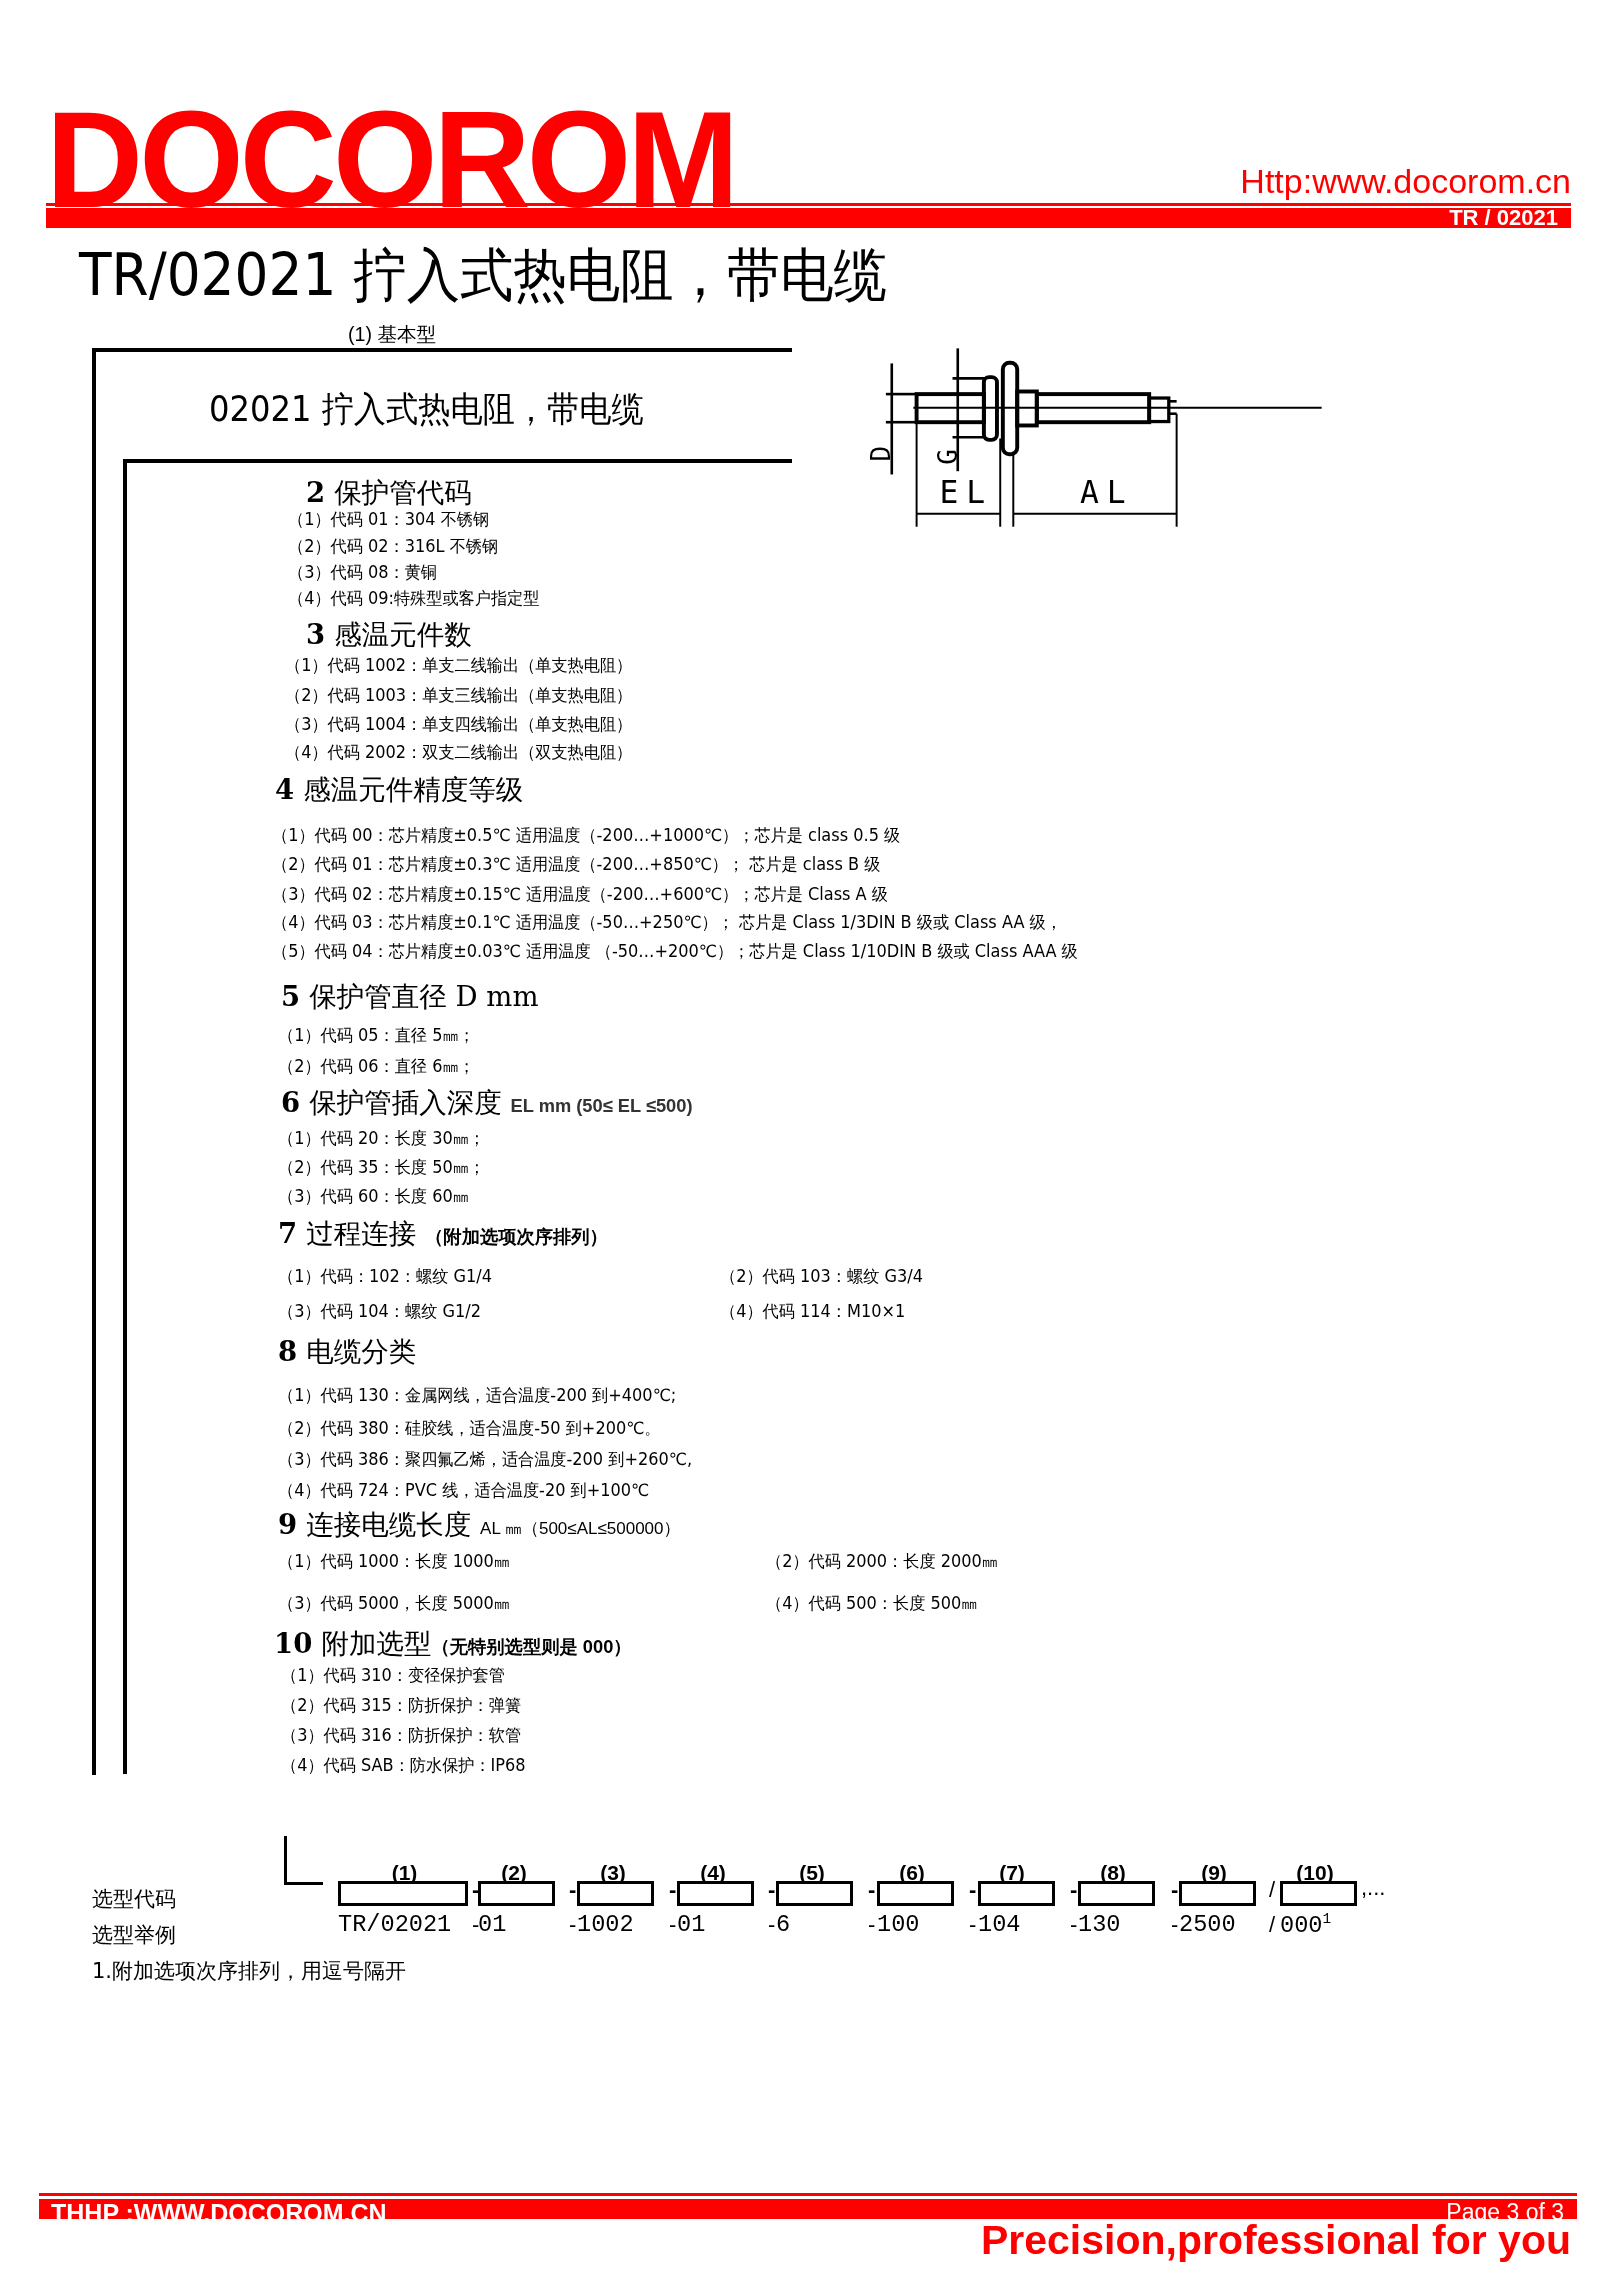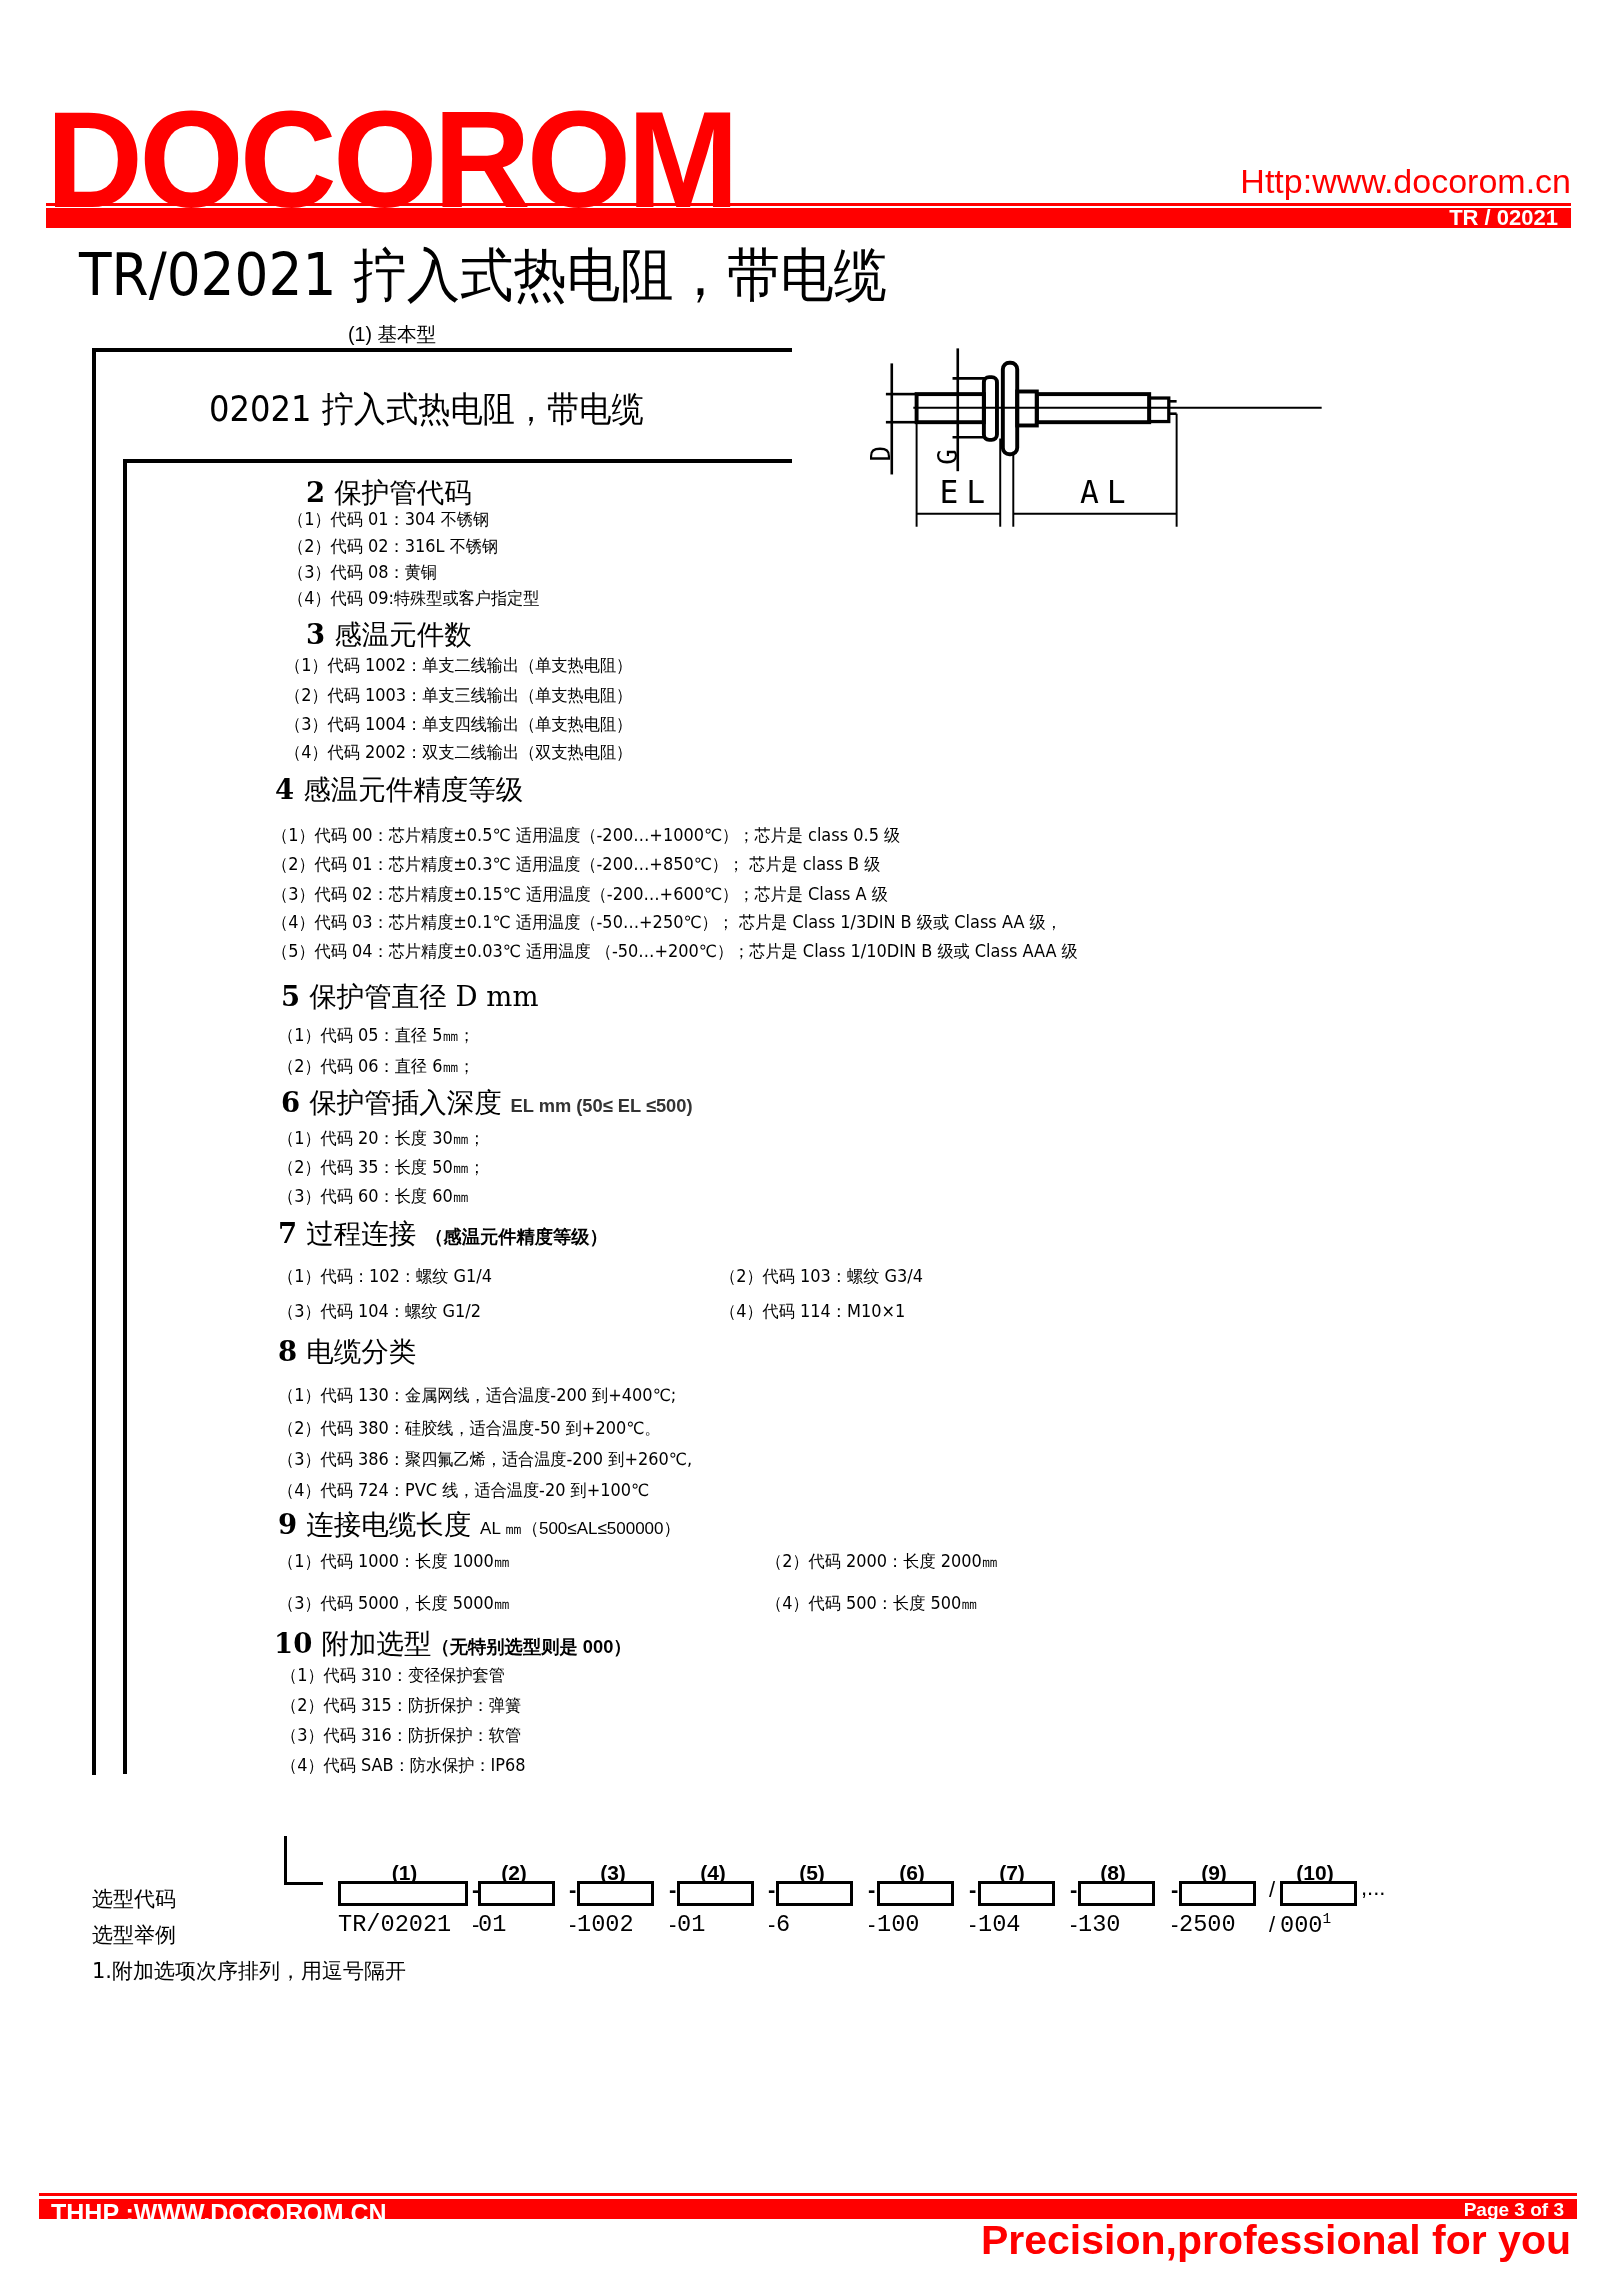--- a/index.html
+++ b/index.html
@@ -27,21 +27,21 @@
   
   .code-label{font-size:21px;}
   .box-num{font-family:"Liberation Sans",sans-serif;font-weight:bold;font-size:21px;text-align:center;}
   .code-box{border:3.3px solid #000;height:25px;background:#fff;box-sizing:border-box;}
   .sep{font-family:"Liberation Sans",sans-serif;font-size:22px;font-weight:bold;}
   .ex{font-family:Liberation Mono, monospace;font-size:23.6px;text-align:left;}
   
   .ftr-line{left:39px;top:2193px;width:1538px;height:2.6px;background:#ff0000;}
   .ftr-bar{left:39px;top:2199px;width:1538px;height:19.6px;background:#ff0000;}
   .ftr-url{left:51px;top:2199px;font-family:"Liberation Sans",sans-serif;font-weight:bold;font-size:25px;color:#fff;}
-  .ftr-page{right:59px;top:2199px;font-family:"Liberation Sans",sans-serif;font-size:19px;color:#fff;font-weight:bold;}
+  .ftr-page{right:59px;top:2199px;font-family:"Liberation Sans",sans-serif;font-size:23px;color:#fff;}
   .slogan{right:52px;top:2217px;font-family:"Liberation Sans",sans-serif;font-weight:bold;font-size:41px;color:#ff0000;}
 </style>
 </head>
 <body>
 
 <div class="abs logo-text">DOCOROM</div>
 <div class="abs hdr-line"></div>
 <div class="abs hdr-bar"></div>
 <div class="abs url">Http:www.docorom.cn</div>
 <div class="abs code-tag">TR / 02021</div>
@@ -114,21 +114,21 @@
 
 <div class="abs h2" style="left:281px;top:980px;"><span class="num">5</span><span style="font-weight:normal">保护管直径 D mm</span></div>
 <div class="abs item" style="left:278px;top:1026px;">（1）代码 05：直径 5㎜；</div>
 <div class="abs item" style="left:278px;top:1057px;">（2）代码 06：直径 6㎜；</div>
 
 <div class="abs h2" style="left:281px;top:1086px;"><span class="num">6</span><span>保护管插入深度</span> <span class="note" style="color:#333">EL  mm (50≤ EL ≤500)</span></div>
 <div class="abs item" style="left:278px;top:1129px;">（1）代码 20：长度 30㎜；</div>
 <div class="abs item" style="left:278px;top:1158px;">（2）代码 35：长度 50㎜；</div>
 <div class="abs item" style="left:278px;top:1187px;">（3）代码 60：长度 60㎜</div>
 
-<div class="abs h2" style="left:278px;top:1217px;"><span class="num">7</span><span>过程连接</span> <span class="note">（感温元件精度等级）</span></div>
+<div class="abs h2" style="left:278px;top:1217px;"><span class="num">7</span><span>过程连接</span> <span class="note">（附加选项次序排列）</span></div>
 <div class="abs item" style="left:278px;top:1267px;">（1）代码：102：螺纹 G1/4</div>
 <div class="abs item" style="left:720px;top:1267px;">（2）代码 103：螺纹 G3/4</div>
 <div class="abs item" style="left:278px;top:1302px;">（3）代码   104：螺纹 G1/2</div>
 <div class="abs item" style="left:720px;top:1302px;">（4）代码 114：M10×1</div>
 
 <div class="abs h2" style="left:278px;top:1335px;"><span class="num">8</span><span>电缆分类</span></div>
 <div class="abs item" style="left:278px;top:1386px;">（1）代码 130：金属网线，适合温度-200 到+400℃;</div>
 <div class="abs item" style="left:278px;top:1419px;">（2）代码 380：硅胶线，适合温度-50 到+200℃。</div>
 <div class="abs item" style="left:278px;top:1450px;">（3）代码 386：聚四氟乙烯，适合温度-200 到+260℃,</div>
 <div class="abs item" style="left:278px;top:1481px;">（4）代码 724：PVC 线，适合温度-20 到+100℃</div>

